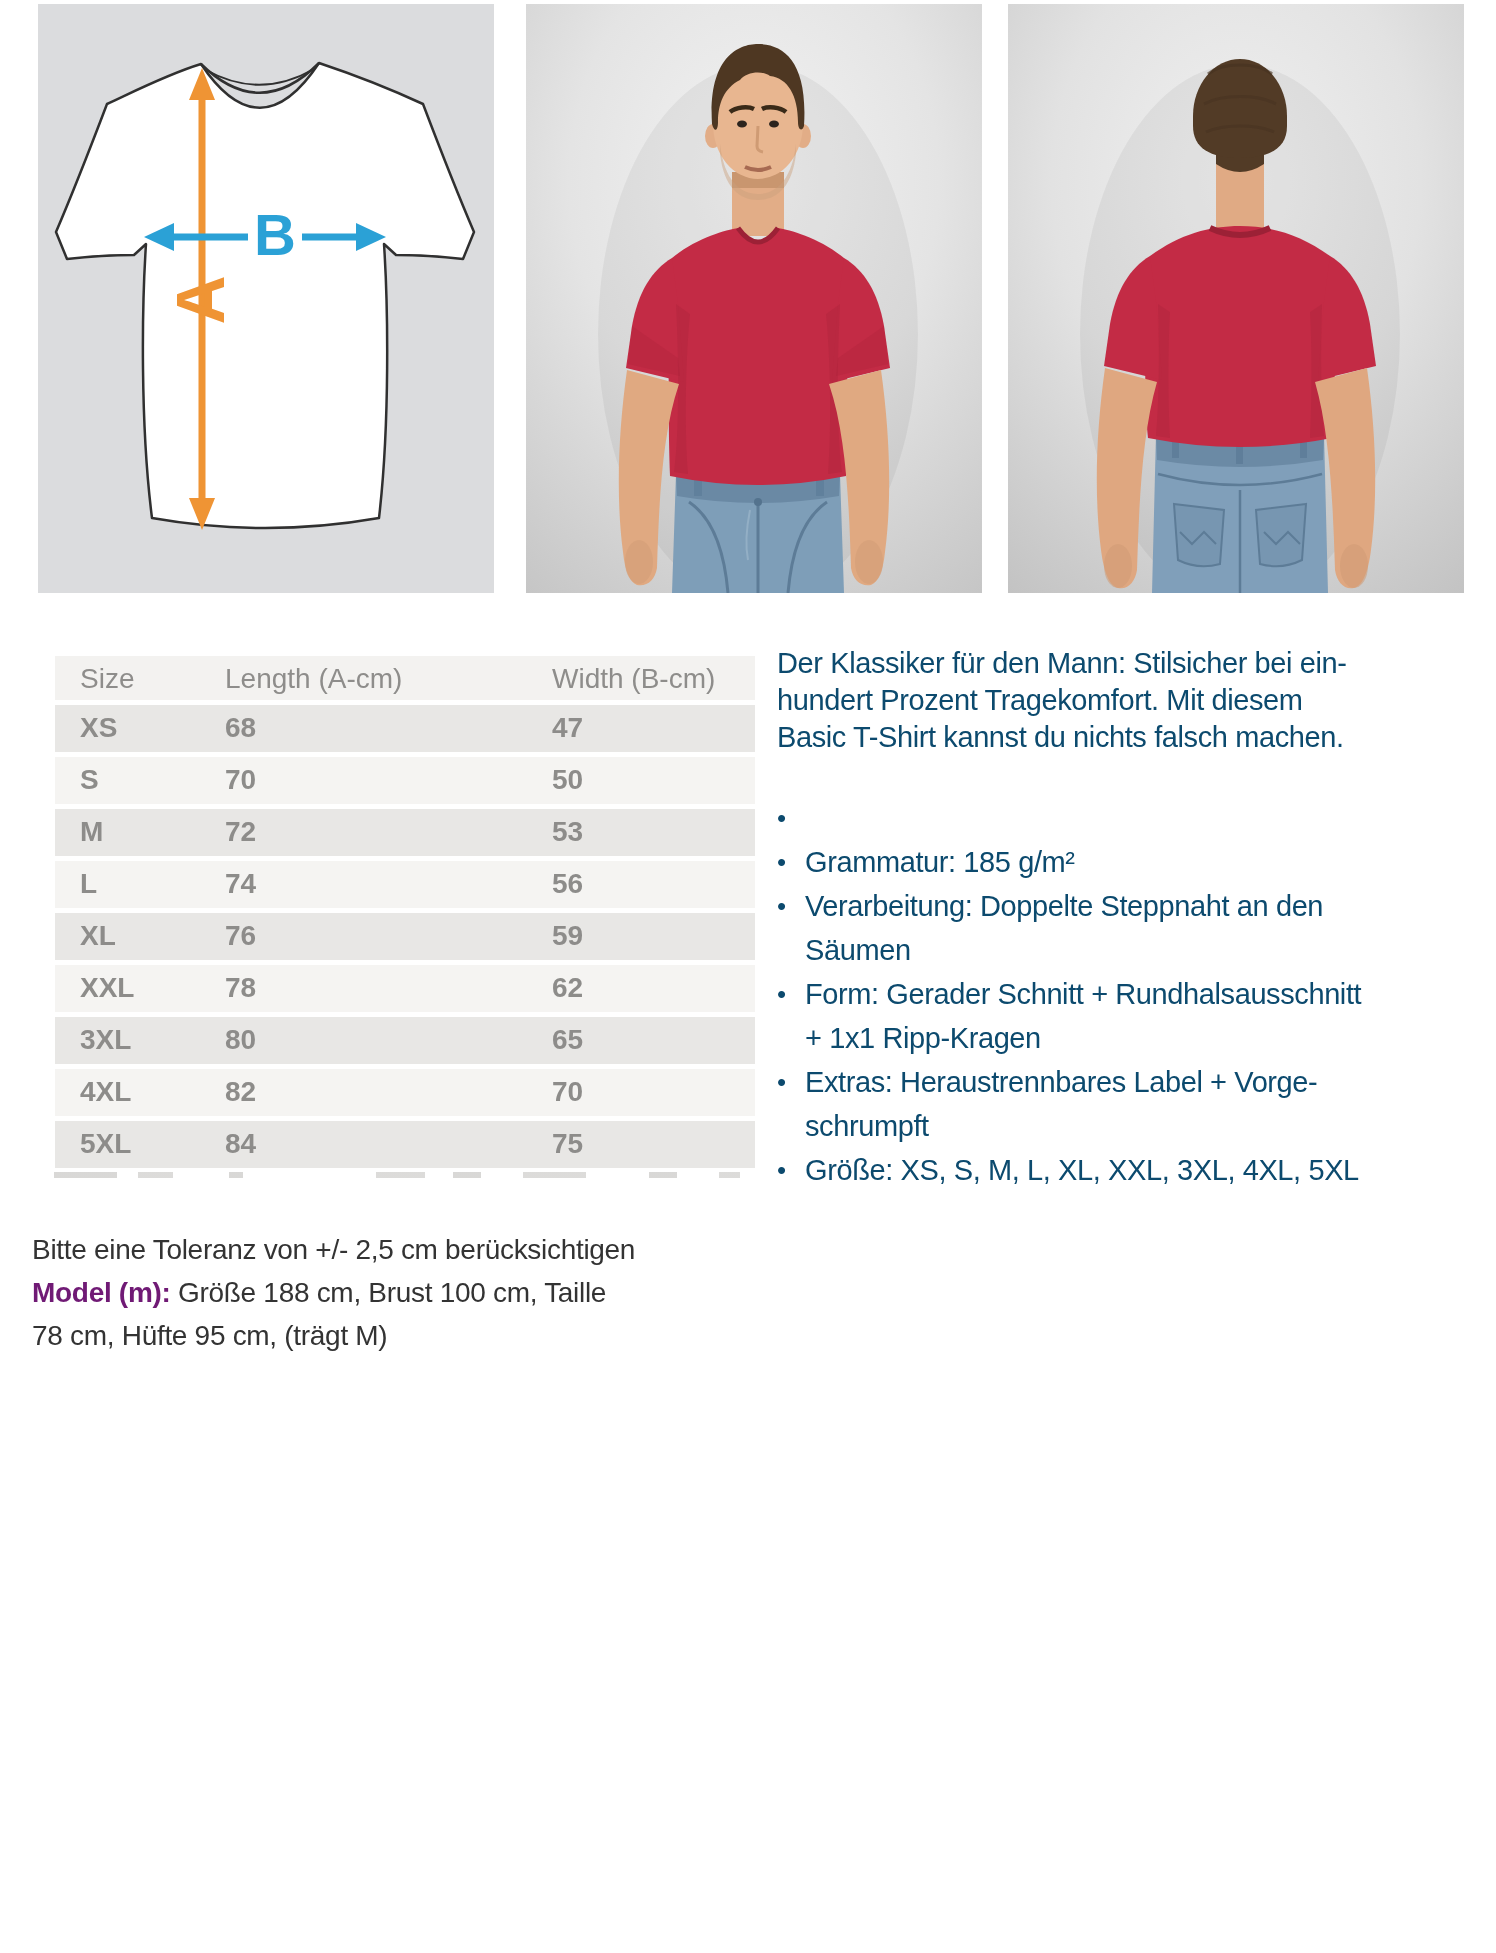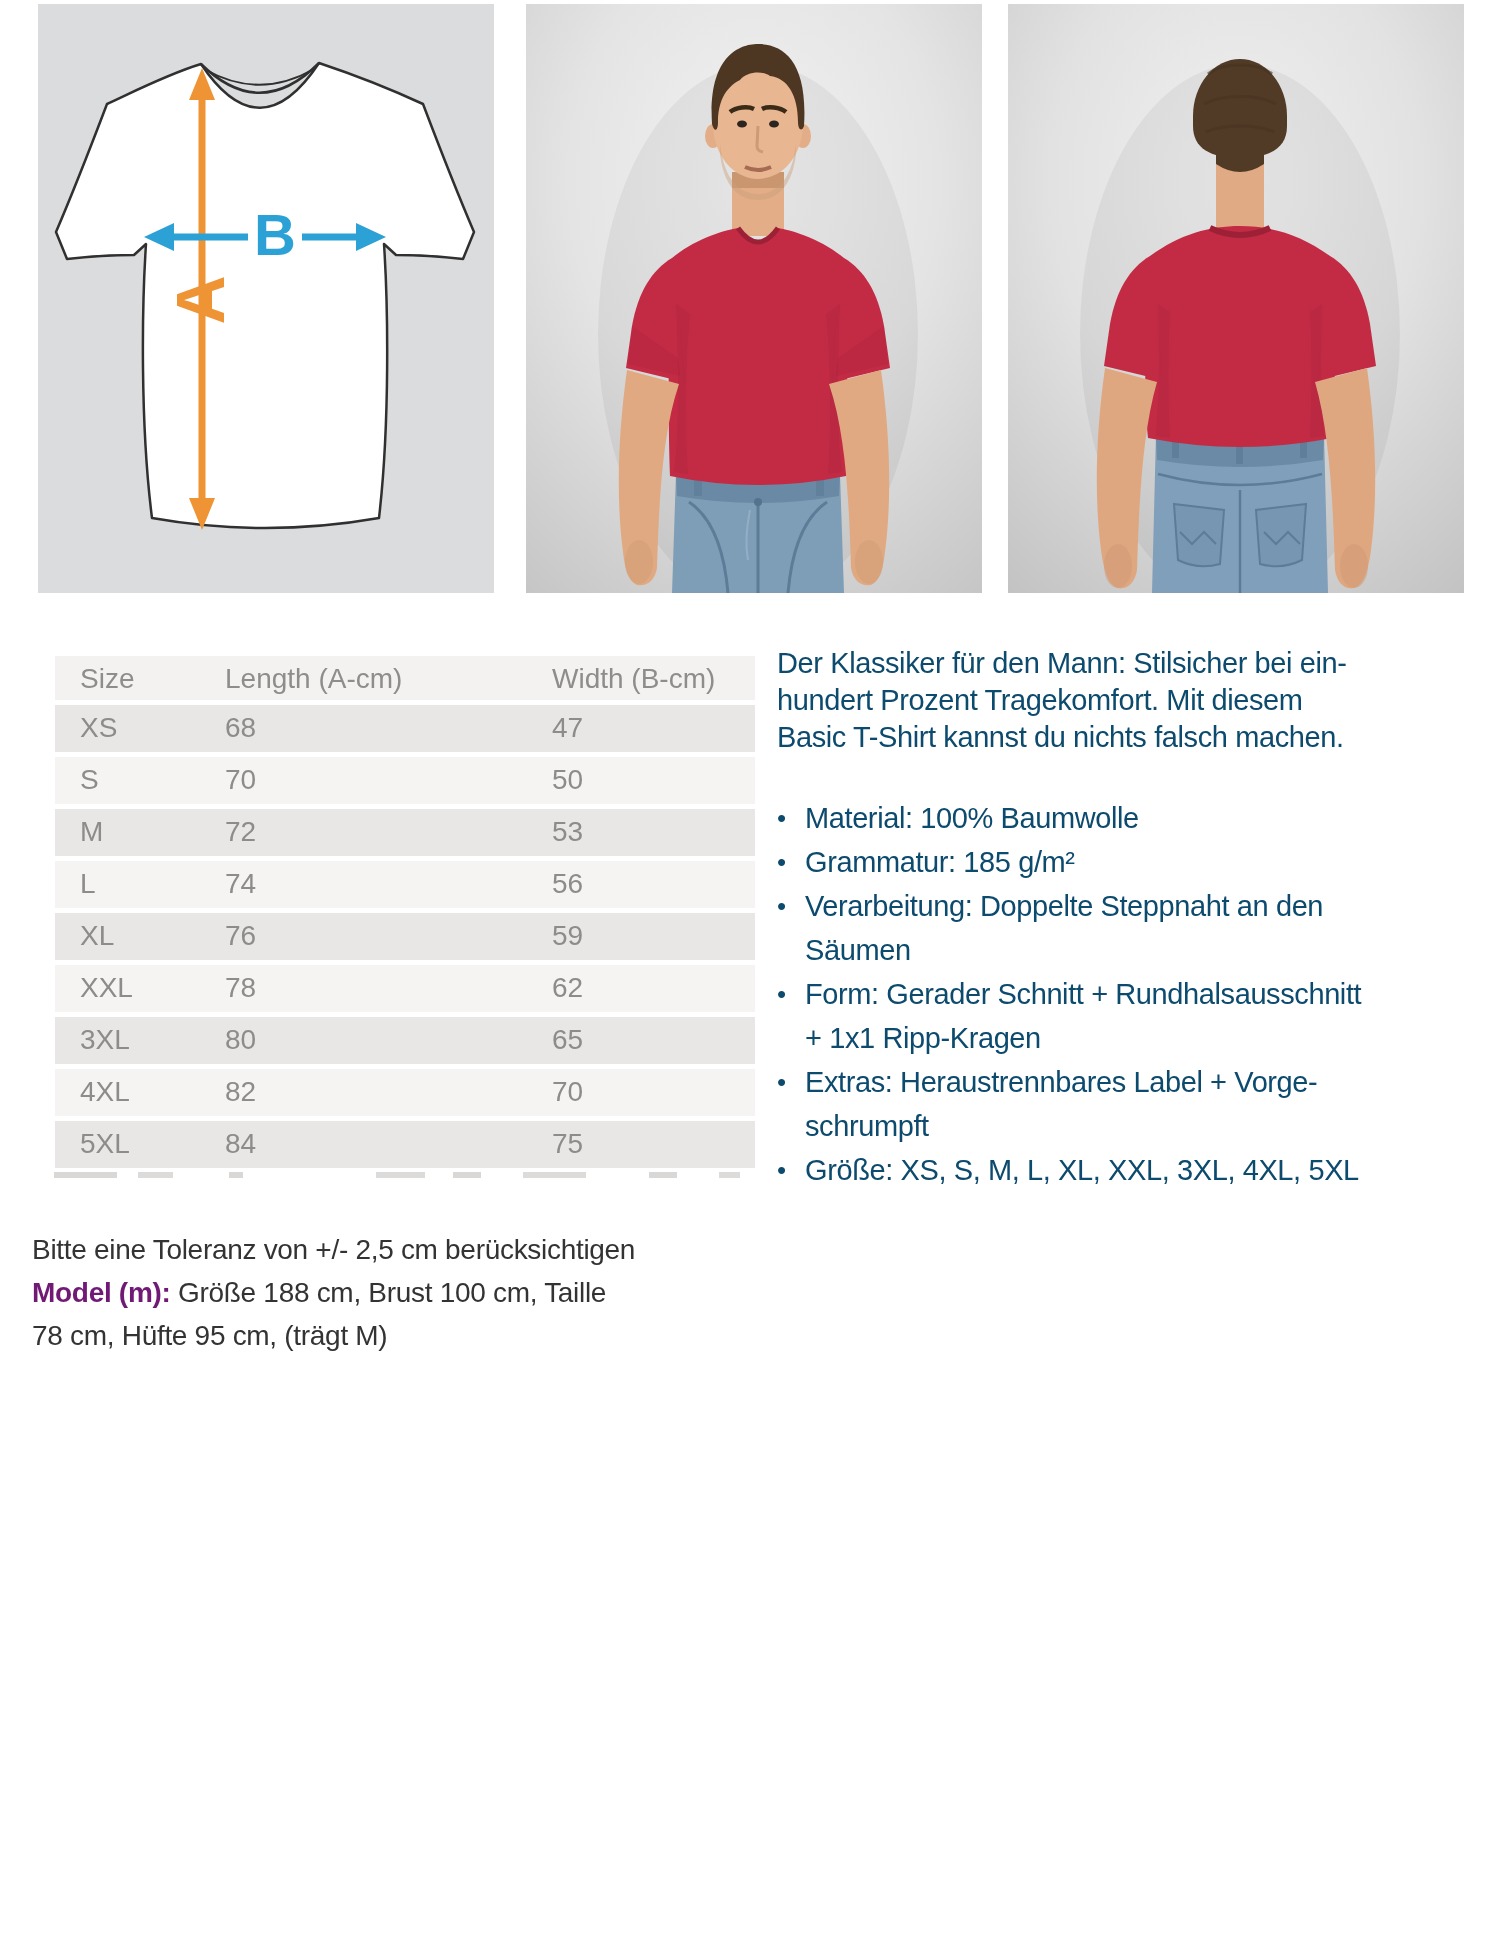--- a/index.html
+++ b/index.html
@@ -8,21 +8,21 @@
 
   .img-card{position:absolute;top:4px;width:456px;height:589px;overflow:hidden;}
   #diagram-box{left:38px;}
   #photo-front{left:526px;}
   #photo-back{left:1008px;}
   .img-card svg{display:block;}
 
   
   #size-table{position:absolute;left:55px;top:656px;width:700px;font-size:28px;color:#8d8c8a;}
   .t-head{position:relative;height:44px;background:#f3f2f0;margin-bottom:5px;color:#8e8d8b;}
-  .t-row{position:relative;height:47px;margin-bottom:5px;}
+  .t-row{position:relative;height:47px;margin-bottom:5px;font-weight:bold;}
   .t-row.odd{background:#e8e7e5;}
   .t-row.even{background:#f5f4f2;}
   .t-head span,.t-row span{position:absolute;top:0;line-height:46px;white-space:nowrap;}
   .c1{left:25px;} .c2{left:170px;} .c3{left:497px;}
 
   
   #truncated-row{position:absolute;left:40px;top:1172px;width:700px;height:6px;opacity:.85;
     background:linear-gradient(90deg,
       transparent 0 2%, #d2d1cf 2% 11%, transparent 11% 14%, #d6d5d3 14% 19%,
       transparent 19% 27%, #d2d1cf 27% 29%, transparent 29% 48%, #d6d5d3 48% 55%,
@@ -260,23 +260,20 @@
 
   <div id="description">
     <div class="intro">
       <div>Der Klassiker für den Mann: Stilsicher bei ein-</div>
       <div>hundert Prozent Tragekomfort. Mit diesem</div>
       <div>Basic T-Shirt kannst du nichts falsch machen.</div>
     </div>
     <div class="bullets">
       <div class="b-item">
         <span class="b-dot">•</span>
-        <div class="b-text">
-            <div class="b-line">Material: 100% Baumwolle</div>
-          </div>
       </div>
       <div class="b-item">
         <span class="b-dot">•</span>
         <div class="b-text">
             <div class="b-line">Grammatur: 185 g/m²</div>
           </div>
       </div>
       <div class="b-item">
         <span class="b-dot">•</span>
         <div class="b-text">

